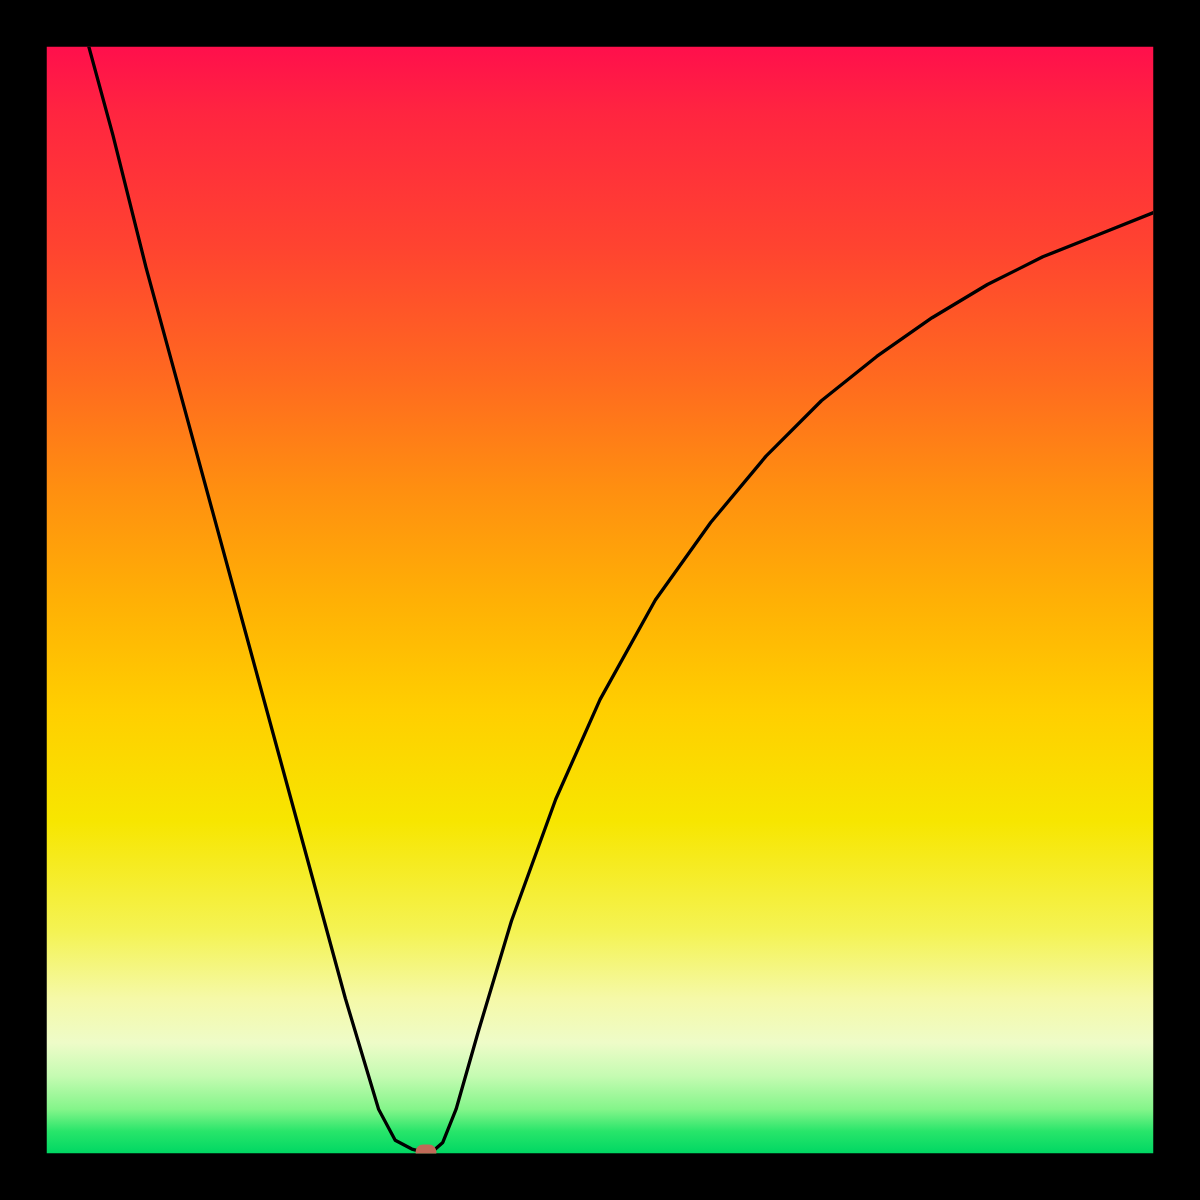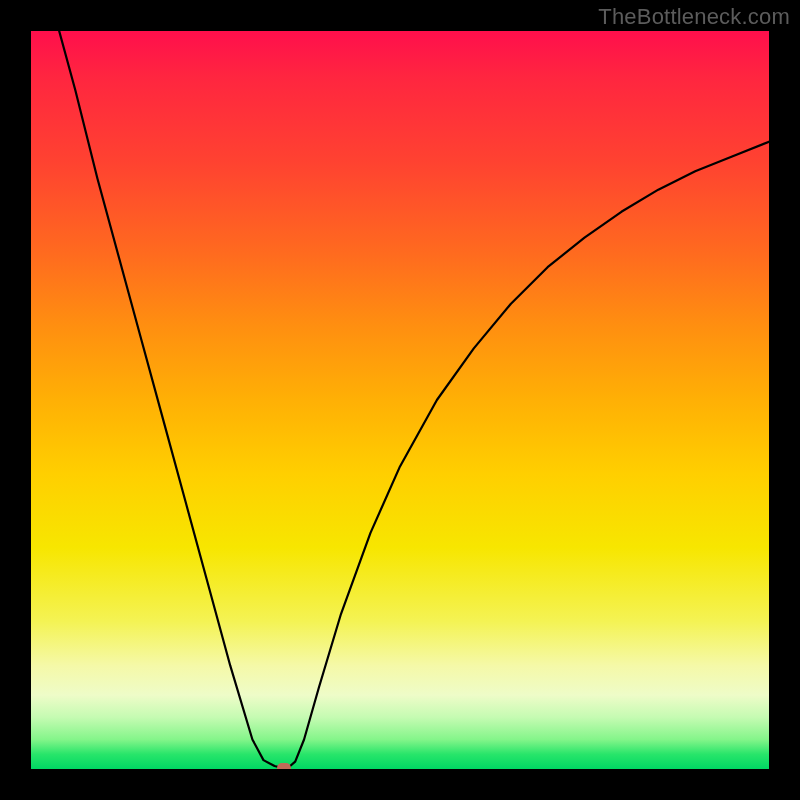--- a/index.html
+++ b/index.html
@@ -72,21 +72,20 @@
     background: #c06a58;
     border-radius: 5px;
     transform: translate(-50%, -50%);
     z-index: 2;
   }
 </style>
 </head>
 <body>
 
 <div class="frame">
-  <div class="watermark">TheBottleneck.com</div>
   <div class="plot">
     <div class="gradient"></div>
     <svg class="curve" viewBox="0 0 738 738" preserveAspectRatio="none">
       <path id="curve-path" fill="none" stroke="#000" stroke-width="2.2" stroke-linejoin="round" stroke-linecap="round" d="M0.00 -110.70 L22.14 -22.14 L44.28 59.04 L66.42 147.60 L88.56 228.78 L110.70 309.96 L132.84 391.14 L154.98 472.32 L177.12 553.50 L199.26 634.68 L221.40 708.48 L232.47 729.14 L243.54 735.05 L249.44 736.52 L254.61 736.52 L258.30 735.79 L264.20 730.62 L273.06 708.48 L287.82 656.82 L309.96 583.02 L339.48 501.84 L369.00 435.42 L405.90 369.00 L442.80 317.34 L479.70 273.06 L516.60 236.16 L553.50 206.64 L590.40 180.81 L627.30 158.67 L664.20 140.22 L701.10 125.46 L738.00 110.70"></path>
     </svg>
     <div class="marker" id="marker" style="left: 253.134px; top: 736.524px; background: rgb(192, 106, 88);"></div>
   </div>
 </div>
 
 </body></html>

